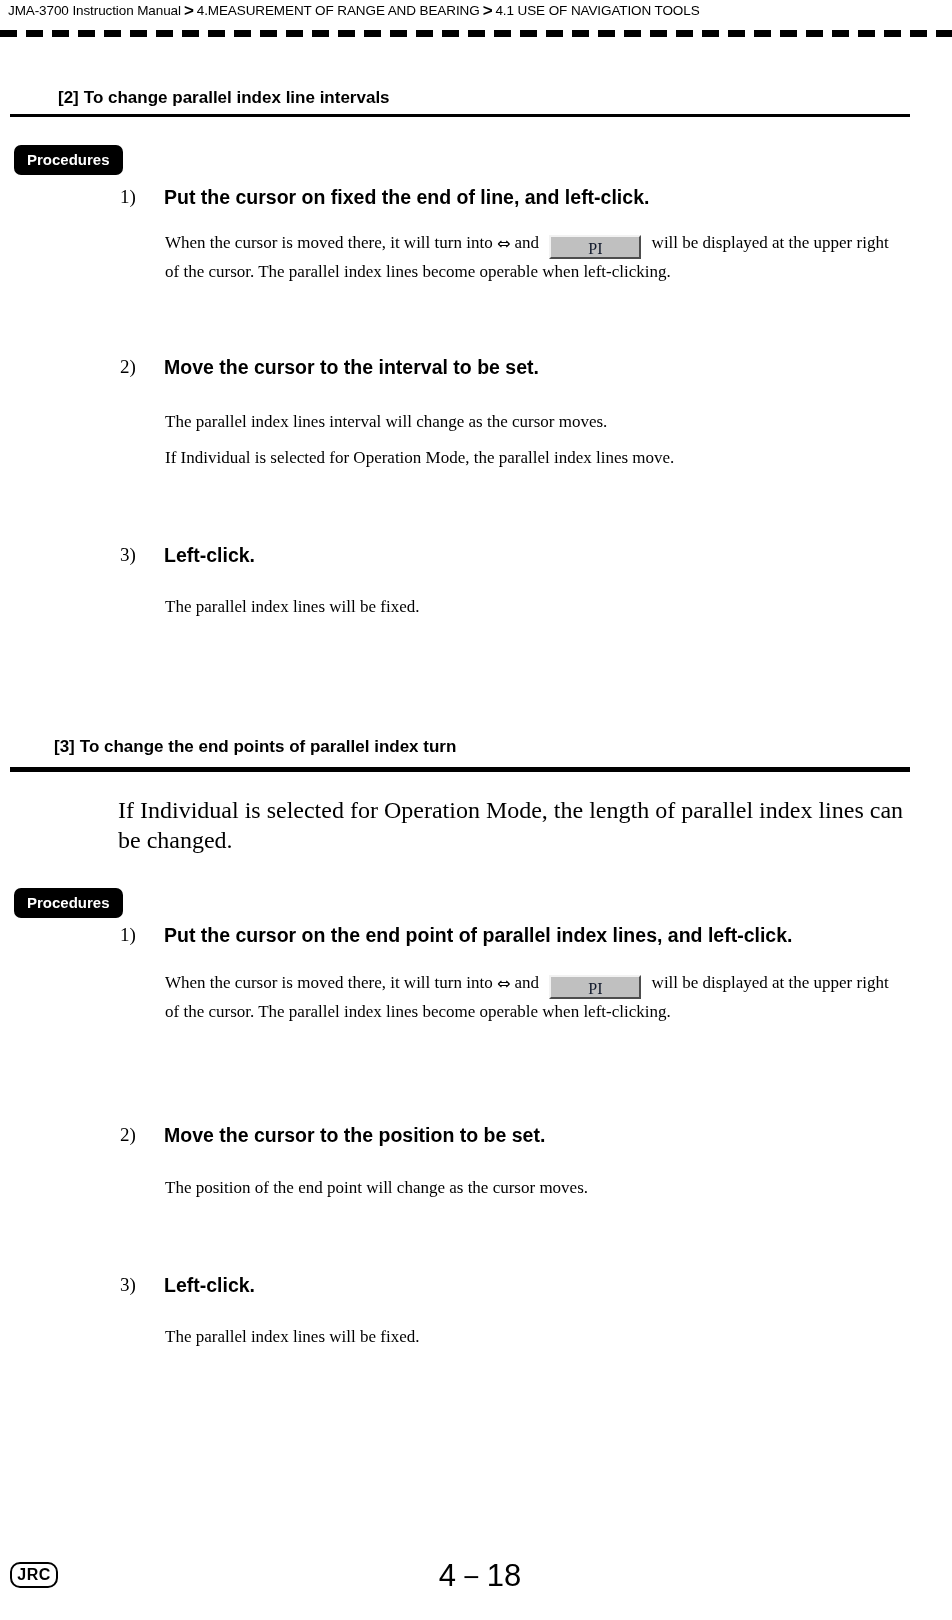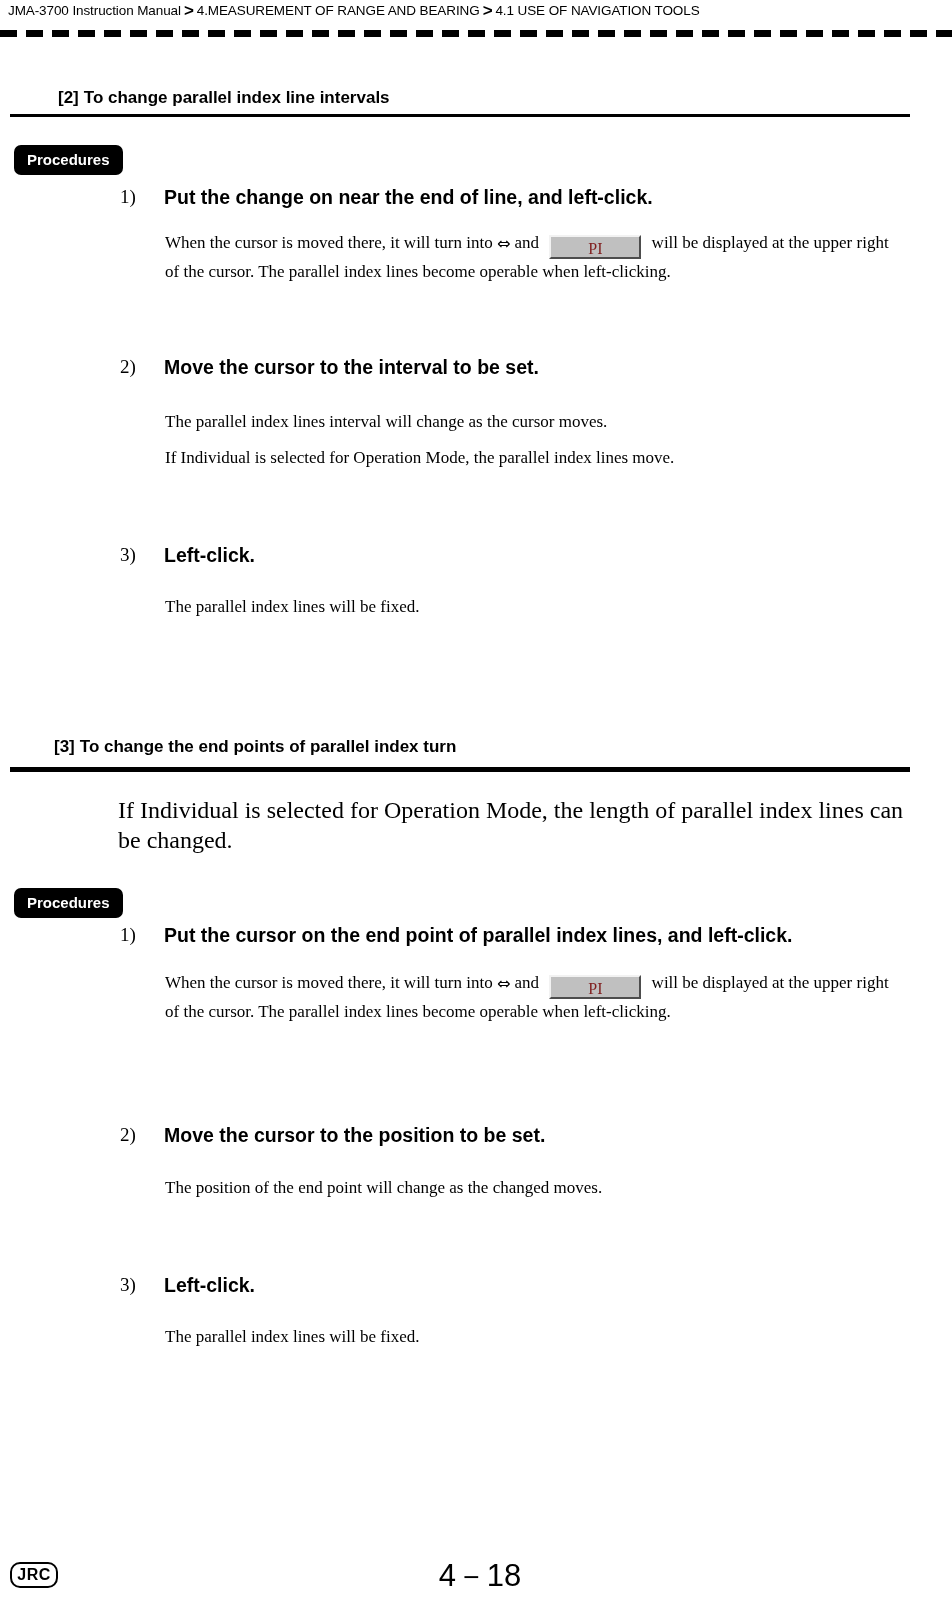--- a/index.html
+++ b/index.html
@@ -134,21 +134,21 @@
   
   .pi-button {
     display: inline-block;
     width: 92px;
     height: 24px;
     line-height: 24px;
     text-align: center;
     background: #c0c0c0;
     font-family: "Liberation Serif", serif;
     font-size: 16px;
-    color: #7f1d1d;
+    color: #0f172a;
     vertical-align: -6px;
     border-top: 2px solid #f2f2f2;
     border-left: 2px solid #f2f2f2;
     border-right: 2px solid #4d4d4d;
     border-bottom: 2px solid #4d4d4d;
     box-sizing: border-box;
     margin: 0 6px;
   }
 
   
@@ -209,21 +209,21 @@
 
 <div class="section-heading" style="left:58px; top:88px;">
   <span class="sh-num">[2]</span><span>To change parallel index line intervals</span>
 </div>
 <div class="section-rule" style="left:10px; top:114px; width:900px; height:3px;"></div>
 
 <div class="procedures-badge" style="left:14px; top:145px;">Procedures</div>
 
 <div class="step" style="left:120px; top:184px; width:800px;">
   <div class="step-num">1)</div>
-  <div class="step-title">Put the change on near the end of line, and left-click.</div>
+  <div class="step-title">Put the cursor on fixed the end of line, and left-click.</div>
 </div>
 <div class="inline-flow" style="left:165px; top:230px;">
   <span>When the cursor is moved there, it will turn into</span>
   <span class="arrow-glyph">⇔</span>
   <span>and</span>
   <span class="pi-button">PI</span>
   <span>will be displayed at the upper right of the cursor. The parallel index lines become operable when left-clicking.</span>
 </div>
 
 <div class="step" style="left:120px; top:354px; width:800px;">
@@ -257,21 +257,21 @@
   <span class="arrow-glyph">⇔</span>
   <span>and</span>
   <span class="pi-button">PI</span>
   <span>will be displayed at the upper right of the cursor. The parallel index lines become operable when left-clicking.</span>
 </div>
 
 <div class="step" style="left:120px; top:1122px; width:800px;">
   <div class="step-num">2)</div>
   <div class="step-title">Move the cursor to the position to be set.</div>
 </div>
-<div class="body-text" style="left:165px; top:1176px;">The position of the end point will change as the changed moves.</div>
+<div class="body-text" style="left:165px; top:1176px;">The position of the end point will change as the cursor moves.</div>
 
 <div class="step" style="left:120px; top:1272px; width:800px;">
   <div class="step-num">3)</div>
   <div class="step-title">Left-click.</div>
 </div>
 <div class="body-text" style="left:165px; top:1325px;">The parallel index lines will be fixed.</div>
 
 <div class="footer">
   <div class="jrc-mark">JRC</div>
   <div class="page-number">4－18</div>

